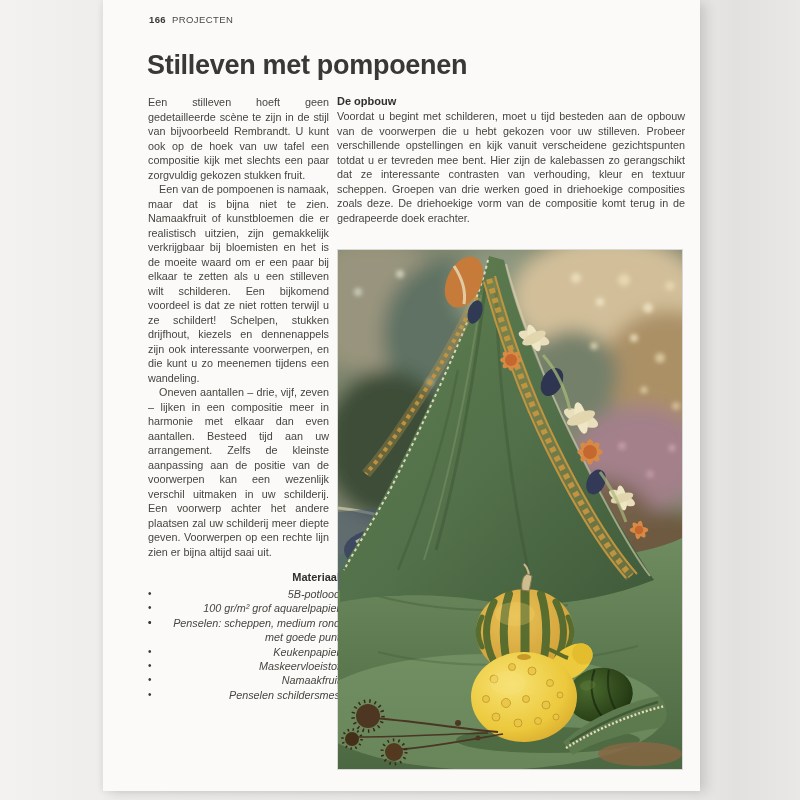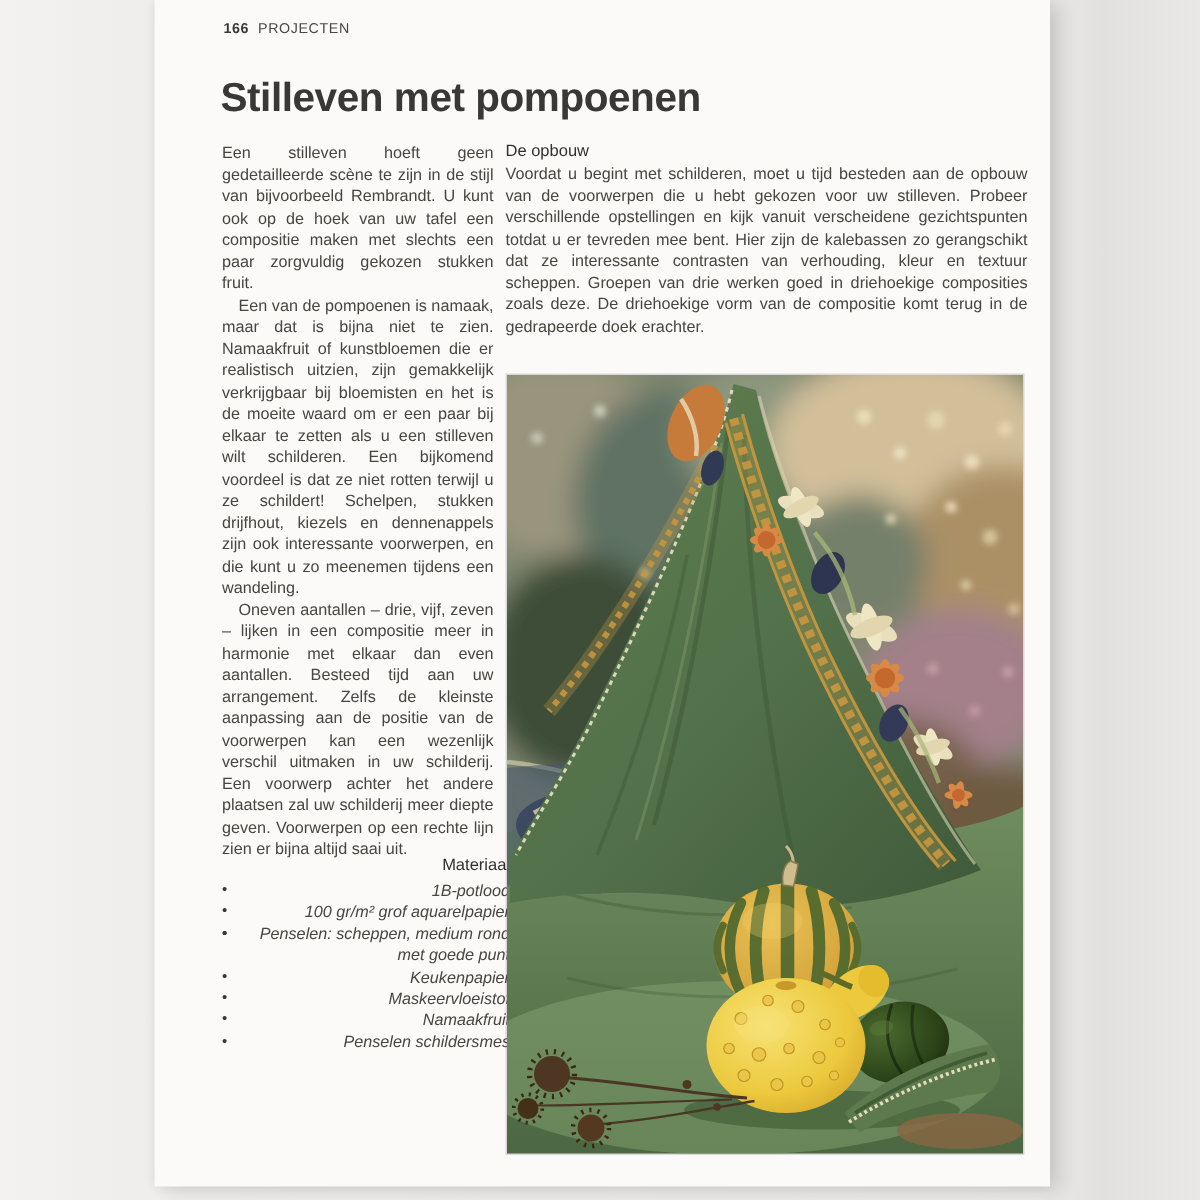--- a/index.html
+++ b/index.html
@@ -24,21 +24,21 @@
   }
   .runninghead .pgnum{font-weight:bold;margin-right:6px;color:#3a3835;}
   .title{
     position:absolute;left:44px;top:50px;margin:0;
     font-size:27px;font-weight:600;color:#3a3836;letter-spacing:-.3px;
   }
   .col-left{position:absolute;left:45px;top:95px;width:181px;}
   .col-right{position:absolute;left:234px;top:95px;width:348px;}
   .bodytext{font-size:10.8px;line-height:14.5px;color:#474540;text-align:justify;margin:0;}
   p.indent{text-indent:11px;}
-  .subhead{font-size:11px;font-weight:normal;color:#312f2c;margin:0 0 2px 0;}
+  .subhead{font-size:11px;font-weight:bold;color:#312f2c;margin:0 0 2px 0;}
   .materials{position:absolute;left:45px;top:571px;width:192px;text-align:right;}
   .materials .subhead{margin-bottom:4px;}
   .materials ul{list-style:none;margin:0;padding:0;font-style:italic;}
   .materials li{
     position:relative;padding-left:11px;
     font-size:10.8px;line-height:14.4px;color:#474540;
   }
   .materials .blt{
     position:absolute;left:0;top:0;font-style:normal;font-size:10px;color:#3a3835;
   }
@@ -55,34 +55,34 @@
 <div class="stage">
   <div class="page">
 
     <div class="runninghead">
       <span class="pgnum">166</span><span>PROJECTEN</span>
     </div>
 
     <h1 class="title">Stilleven met pompoenen</h1>
 
     <div class="col-left">
-      <p class="bodytext">Een stilleven hoeft geen gedetailleerde scène te zijn in de stijl van bijvoorbeeld Rembrandt. U kunt ook op de hoek van uw tafel een compositie maken met slechts een paar zorgvuldig gekozen stukken fruit.</p>
+      <p class="bodytext">Een stilleven hoeft geen gedetailleerde scène te zijn in de stijl van bijvoorbeeld Rembrandt. U kunt ook op de hoek van uw tafel een compositie kijk met slechts een paar zorgvuldig gekozen stukken fruit.</p>
       <p class="bodytext indent">Een van de pompoenen is namaak, maar dat is bijna niet te zien. Namaakfruit of kunstbloemen die er realistisch uitzien, zijn gemakkelijk verkrijgbaar bij bloemisten en het is de moeite waard om er een paar bij elkaar te zetten als u een stilleven wilt schilderen. Een bijkomend voordeel is dat ze niet rotten terwijl u ze schildert! Schelpen, stukken drijfhout, kiezels en dennenappels zijn ook interessante voorwerpen, en die kunt u zo meenemen tijdens een wandeling.</p>
       <p class="bodytext indent">Oneven aantallen – drie, vijf, zeven – lijken in een compositie meer in harmonie met elkaar dan even aantallen. Besteed tijd aan uw arrangement. Zelfs de kleinste aanpassing aan de positie van de voorwerpen kan een wezenlijk verschil uitmaken in uw schilderij. Een voorwerp achter het andere plaatsen zal uw schilderij meer diepte geven. Voorwerpen op een rechte lijn zien er bijna altijd saai uit.</p>
     </div>
 
     <div class="col-right">
       <h3 class="subhead">De opbouw</h3>
       <p class="bodytext">Voordat u begint met schilderen, moet u tijd besteden aan de opbouw van de voorwerpen die u hebt gekozen voor uw stilleven. Probeer verschillende opstellingen en kijk vanuit verscheidene gezichtspunten totdat u er tevreden mee bent. Hier zijn de kalebassen zo gerangschikt dat ze interessante contrasten van verhouding, kleur en textuur scheppen. Groepen van drie werken goed in driehoekige composities zoals deze. De driehoekige vorm van de compositie komt terug in de gedrapeerde doek erachter.</p>
     </div>
 
     <div class="materials">
       <h3 class="subhead">Materiaal</h3>
       <ul>
-        <li><span class="blt">•</span><span>1B-potlood</span></li>
+        <li><span class="blt">•</span><span>5B-potlood</span></li>
         <li><span class="blt">•</span><span>100 gr/m² grof aquarelpapier</span></li>
         <li><span class="blt">•</span></li>
         <li><span class="blt">•</span><span>Penselen: scheppen, medium rond met goede punt</span></li>
         <li><span class="blt">•</span><span>Keukenpapier</span></li>
         <li><span class="blt">•</span><span>Maskeervloeistof</span></li>
         <li><span class="blt">•</span><span>Namaakfruit</span></li>
         <li><span class="blt">•</span><span>Penselen schildersmes</span></li>
       </ul>
     </div>
 

